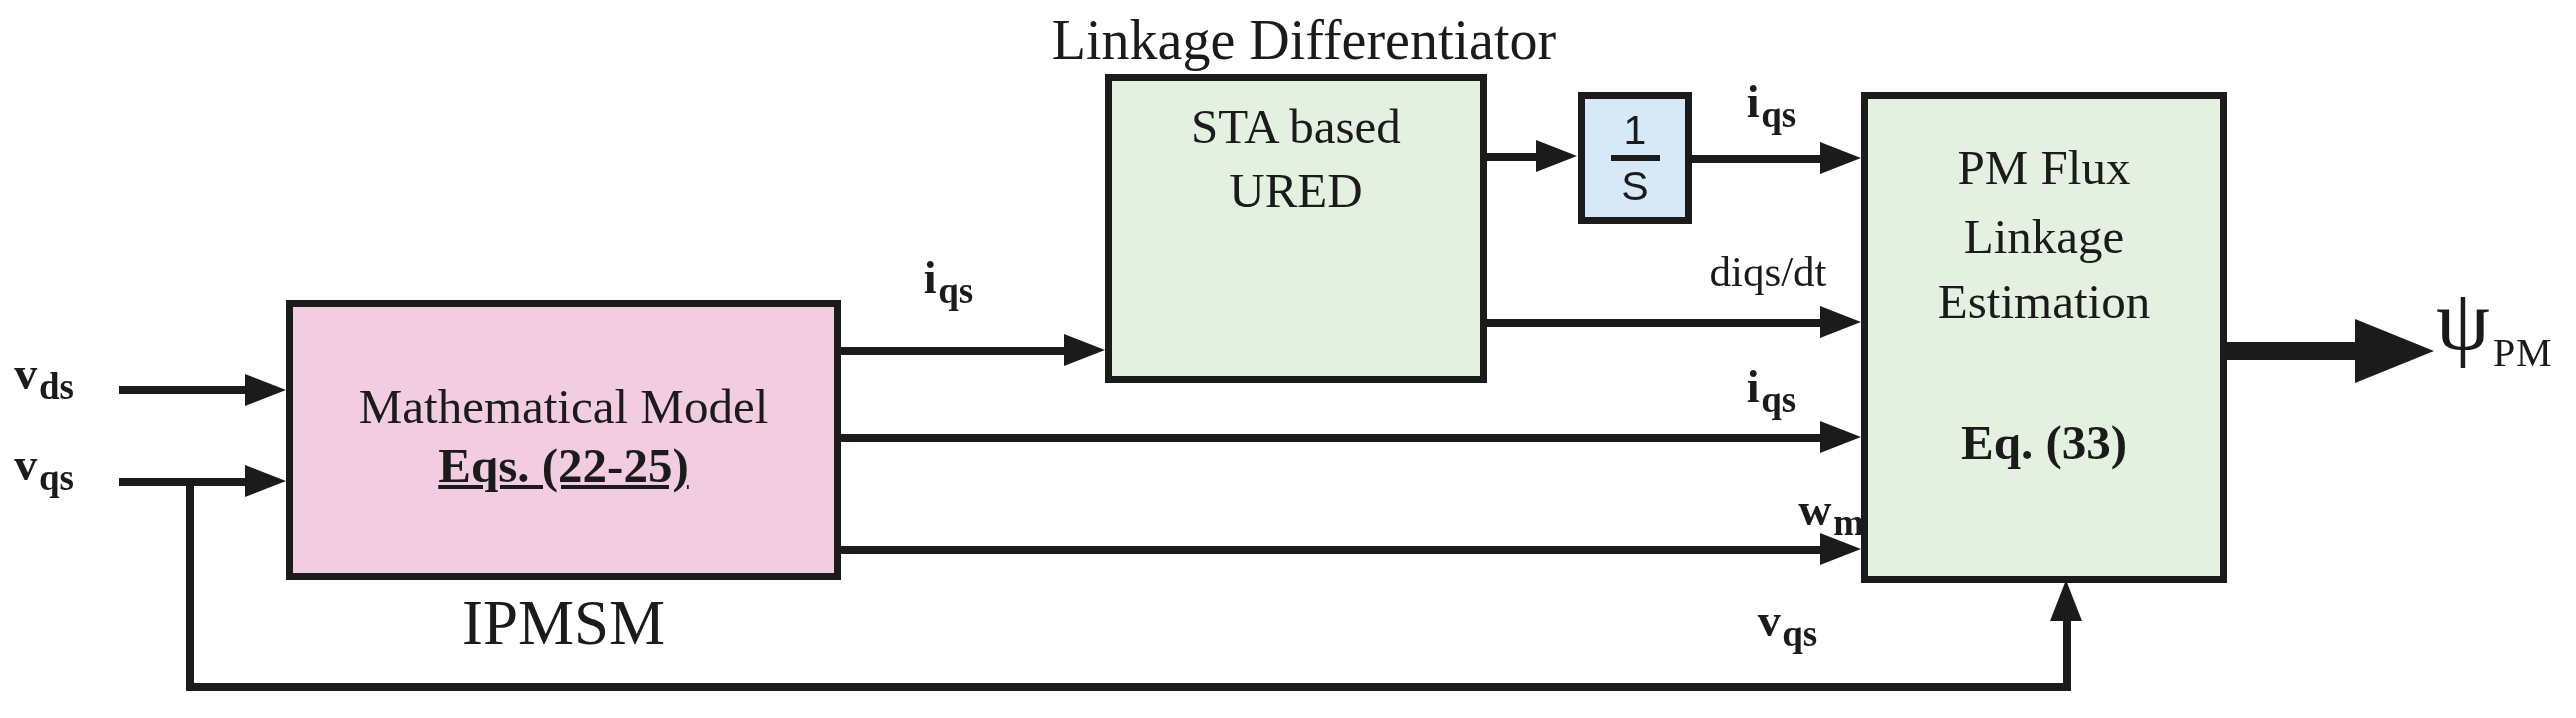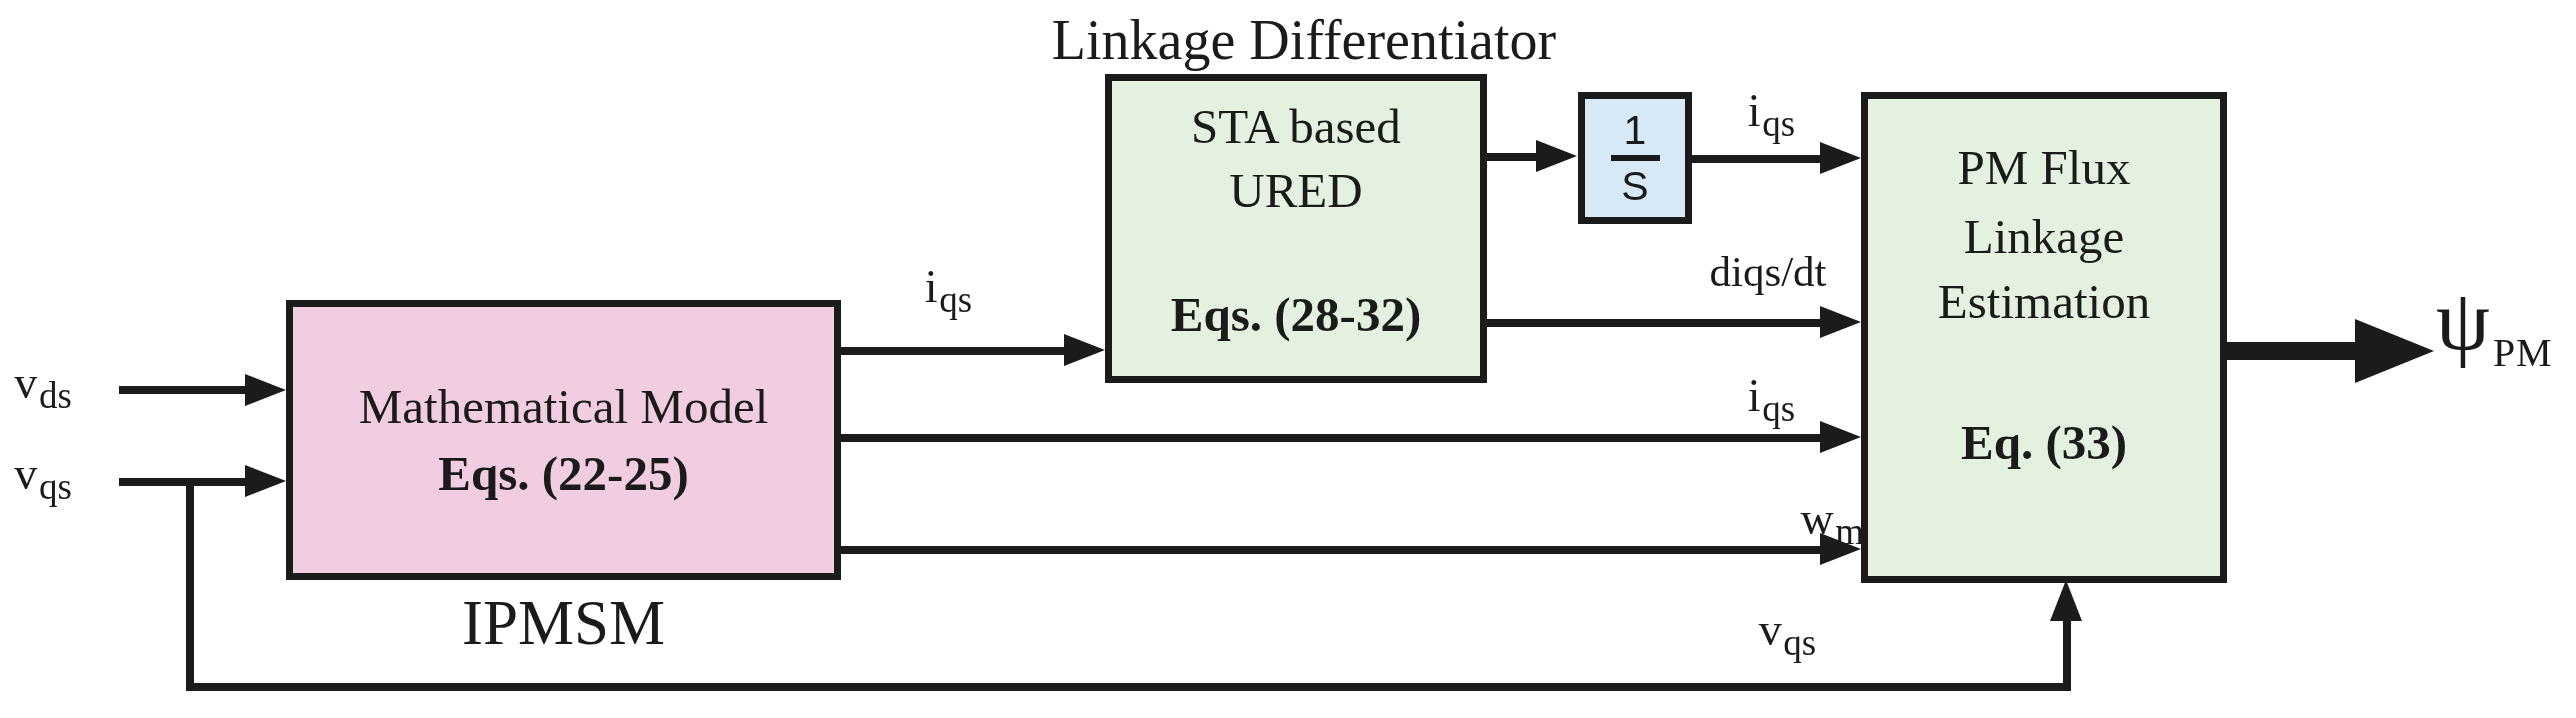--- a/index.html
+++ b/index.html
@@ -30,21 +30,21 @@
         border-left:41px solid var(--ink);}
   .ah-u{position:absolute; width:0; height:0;
         border-left:16.7px solid transparent; border-right:16.7px solid transparent;
         border-bottom:41px solid var(--ink);}
   .ah-r-big{position:absolute; width:0; height:0;
         border-top:32px solid transparent; border-bottom:32px solid transparent;
         border-left:79px solid var(--ink);}
   
   .title{position:absolute; left:907px; top:9.5px; width:794px;
          text-align:center; font-size:56px; line-height:60px; white-space:nowrap;}
-  .sig{position:absolute; font-size:46px; line-height:70px; white-space:nowrap;}
+  .sig{position:absolute; font-size:46px; line-height:51px; white-space:nowrap;font-weight:bold;}
   .sig .sub{font-size:37px; position:relative; top:0.28em; margin-left:1.6px;}
   .sig.center{text-align:center;}
   .plain{position:absolute; font-size:43px; line-height:48px; white-space:nowrap; text-align:center;}
   .caption{position:absolute; left:286px; top:595px; width:555px;
            text-align:center; font-size:63px; line-height:56px;}
   .psi{position:absolute; left:2436px; top:276px; font-size:86px; line-height:89px; white-space:nowrap;}
   .psi .sub{font-size:40px; position:relative; top:0.42em; margin-left:3.2px;
             letter-spacing:0.8px;}
 </style>
 </head>
@@ -108,28 +108,27 @@
   </div>
   <div class="sig center" style="left:1708px; top:595px; width:159px;">
     <span>v</span><span class="sub">qs</span>
   </div>
   <div class="psi">
     <span>ψ</span><span class="sub">PM</span>
   </div>
 
   <div class="box pink" style="left:286px; top:300px; width:555px; height:280px;padding-left:8px;">
     <div class="bl" style="top:72px;">Mathematical Model</div>
-    <div class="bl bold" style="top:139px;">Eqs. (22-25)</div>
+    <div class="bl bold" style="top:131px;text-decoration:underline;">Eqs. (22-25)</div>
   </div>
   <div class="caption">IPMSM</div>
 
   <div class="box green" style="left:1105px; top:74px; width:382px; height:309px;">
     <div class="bl" style="top:18px;">STA based</div>
     <div class="bl" style="top:82px;">URED</div>
-    <div class="bl bold" style="top:206px;">Eqs. (28-32)</div>
   </div>
 
   <div class="box blue" style="left:1578px; top:92px; width:114px; height:132px;">
     <div class="num">1</div>
     <div class="fracbar"></div>
     <div class="den">S</div>
   </div>
 
   <div class="box green" style="left:1861px; top:92px; width:366px; height:491px;">
     <div class="bl" style="top:41px;">PM Flux</div>

